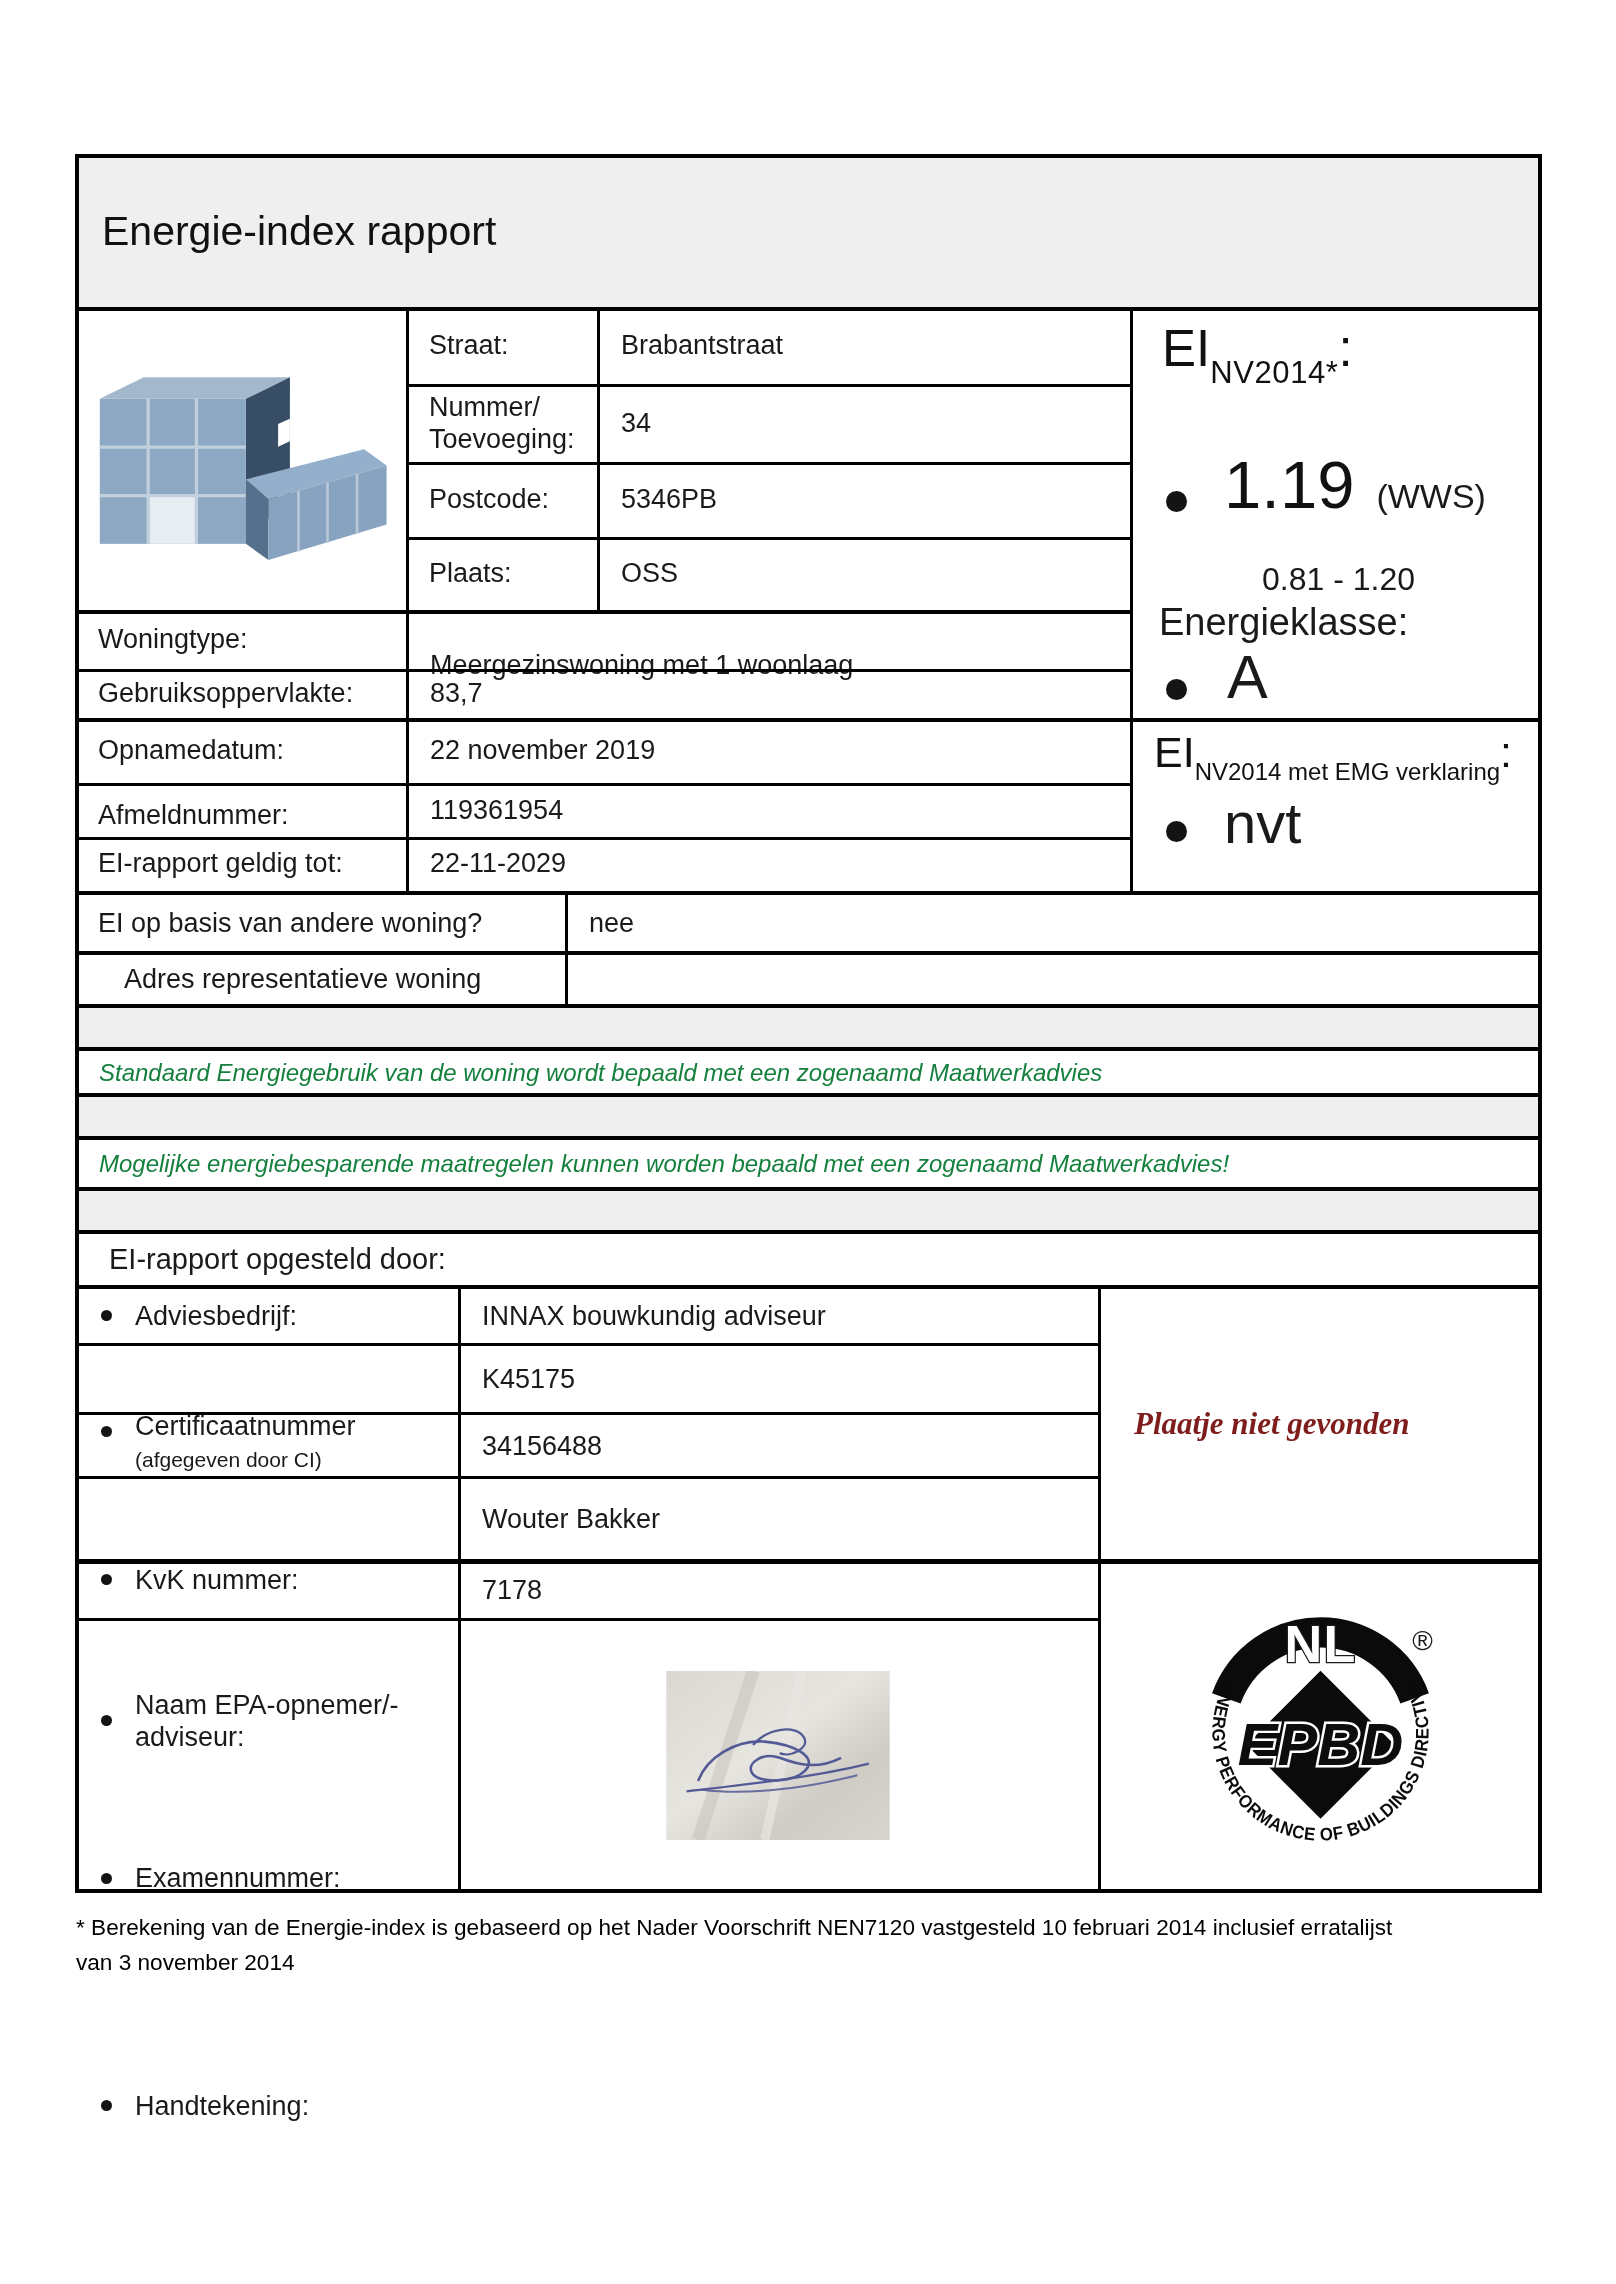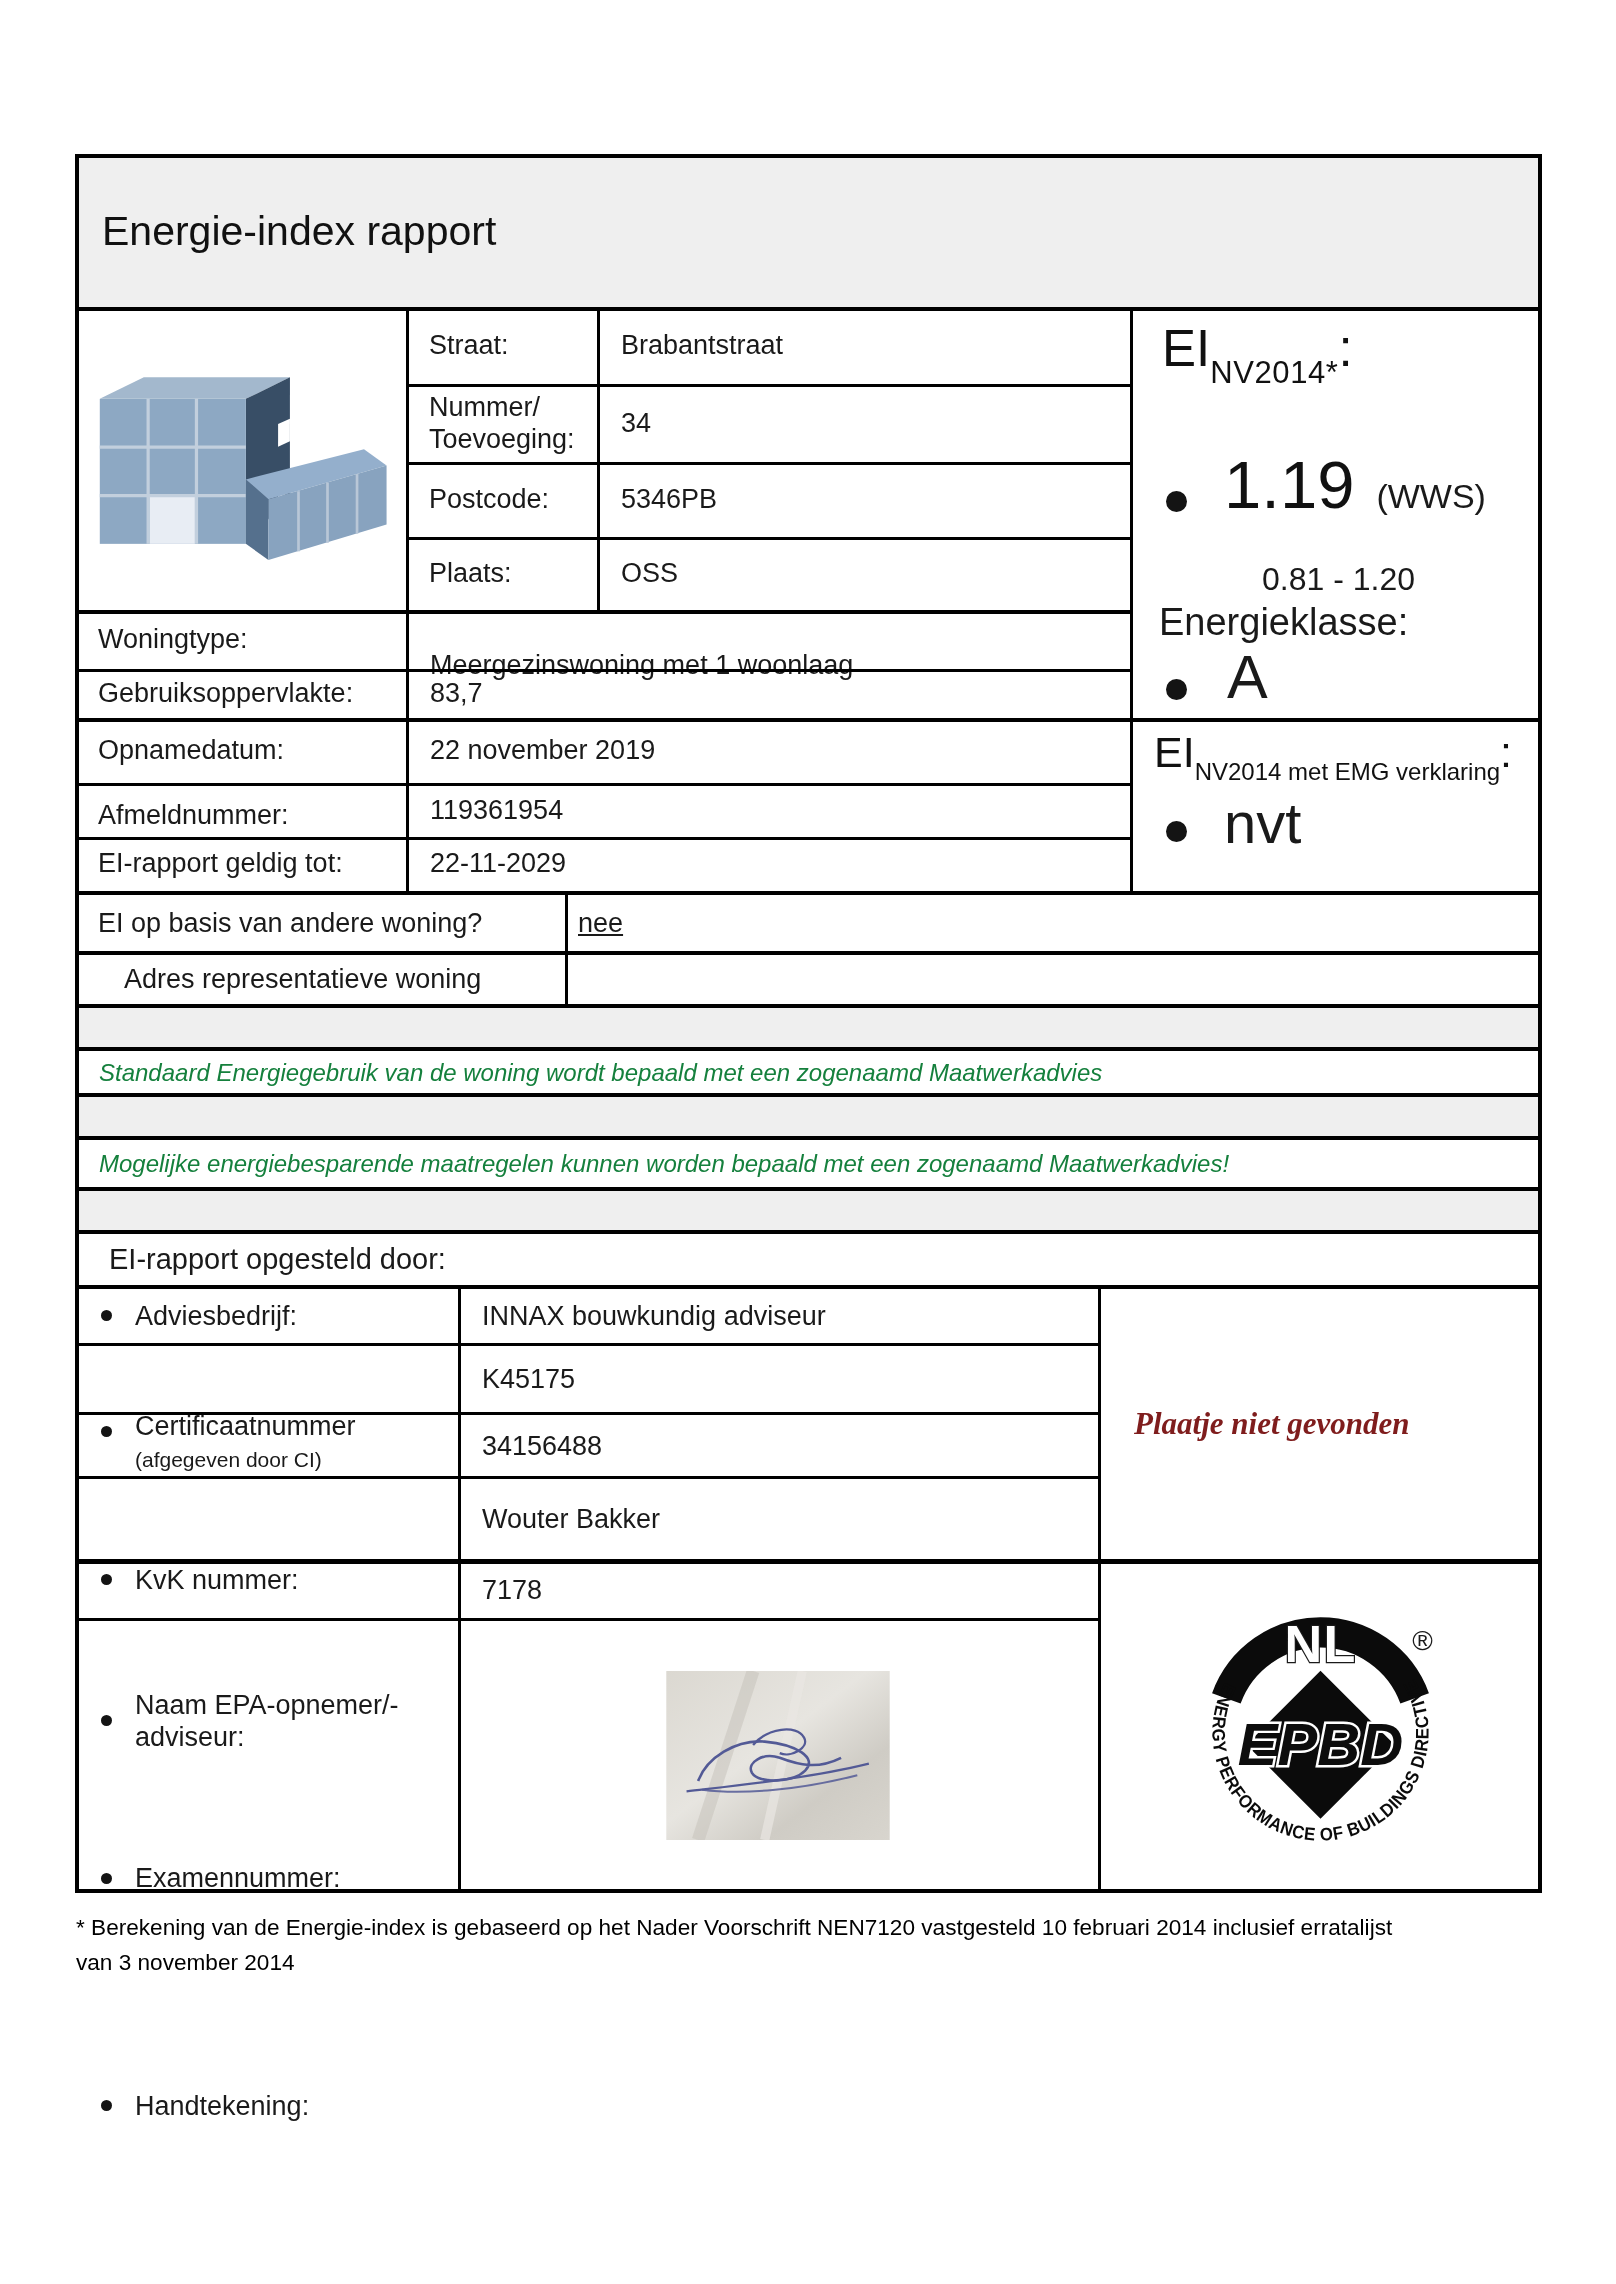--- a/index.html
+++ b/index.html
@@ -117,21 +117,21 @@
 
   <div class="panel" style="left:1130px;top:718px;width:413px;height:172px;">
     <div class="ei-line" style="left:24px;top:10.4px;">
       <span class="ei-big2">EI</span><span class="ei-sub2">NV2014 met EMG verklaring</span><span class="ei-big2">:</span>
     </div>
     <div class="dot dot-lg abs" style="left:36px;top:103px;"></div>
     <div class="abs emg-val" style="left:94px;top:71px;">nvt</div>
   </div>
 
   <div class="cell lbl" style="left:75px;top:891px;width:490px;height:64px;">EI op basis van andere woning?</div>
-  <div class="cell" style="left:565px;top:891px;width:977px;height:64px;padding-left:13px;text-decoration:underline;">nee</div>
+  <div class="cell" style="left:565px;top:891px;width:977px;height:64px;padding-left:24px;">nee</div>
 
   <div class="cell indent" style="left:75px;top:951px;width:490px;height:56px;">Adres representatieve woning</div>
   <div class="cell" style="left:565px;top:951px;width:977px;height:56px;padding-left:28px;"></div>
 
   <div class="cell italic-note" style="left:75px;top:1050px;width:1467px;height:46px;">Standaard Energiegebruik van de woning wordt bepaald met een zogenaamd Maatwerkadvies</div>
   <div class="cell italic-note" style="left:75px;top:1139px;width:1401px;height:51px;">Mogelijke energiebesparende maatregelen kunnen worden bepaald met een zogenaamd Maatwerkadvies!</div>
 
   <div class="cell hdr" style="left:75px;top:1230px;width:1467px;height:58px;">EI-rapport opgesteld door:</div>
 
   <div class="cell arow" style="left:75px;top:1285px;width:382px;height:62px;">

